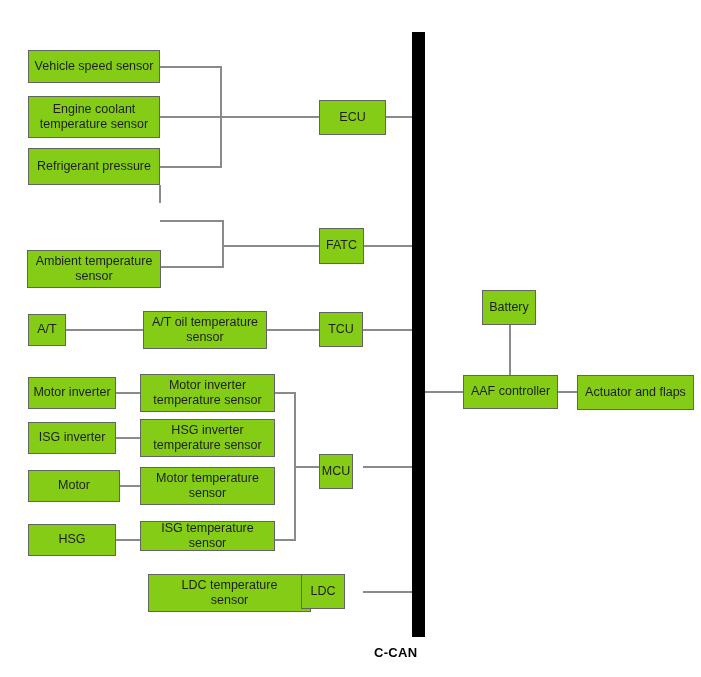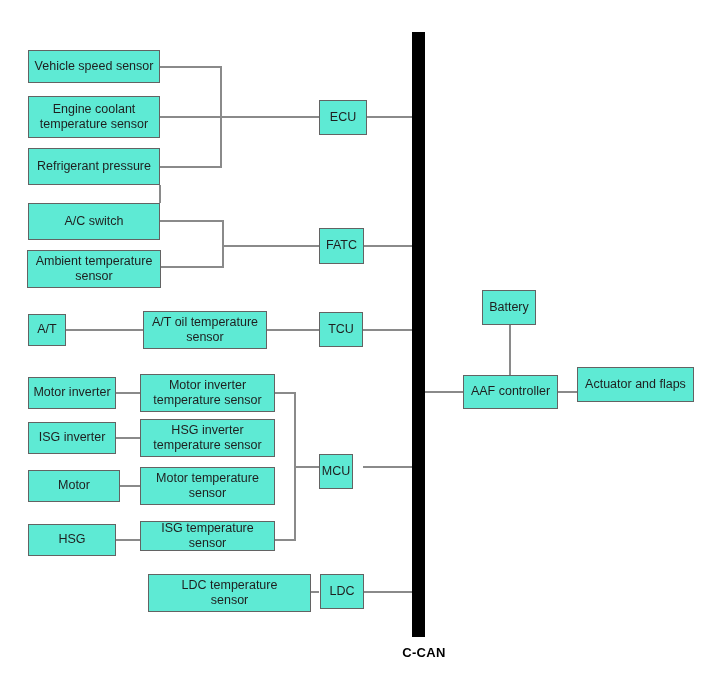--- a/index.html
+++ b/index.html
@@ -18,38 +18,38 @@
   }
   .wires {
     position: absolute;
     left: 0;
     top: 0;
   }
   .box {
     position: absolute;
     box-sizing: border-box;
     border: 1px solid #636363;
-    background: #5eead4;
+    background: #84cc16;
     display: flex;
     align-items: center;
     justify-content: center;
     text-align: center;
     font-size: 12.5px;
     line-height: 15.5px;
   }
   .box .lbl {
     white-space: pre-line;
     padding: 0 2px;
   }
   .bus-label {
     position: absolute;
     left: 374px;
     top: 645px;
     width: 100px;
-    text-align: center;
+    text-align: left;
     font-weight: bold;
     font-size: 13px;
     letter-spacing: 0.3px;
     color: #000000;
   }
 </style>
 </head>
 <body>
 
 <div class="stage">
@@ -84,23 +84,20 @@
     <span class="lbl">Vehicle speed sensor</span>
   </div>
   <div class="box" style="left:28px;top:96px;width:132px;height:42px">
     <span class="lbl">Engine coolant
 temperature sensor</span>
   </div>
   <div class="box" style="left:28px;top:148px;width:132px;height:37px">
     <span class="lbl">Refrigerant pressure</span>
   </div>
 
-  <div class="box" style="left:28px;top:203px;width:132px;height:37px">
-    <span class="lbl">A/C switch</span>
-  </div>
   <div class="box" style="left:27px;top:250px;width:134px;height:38px">
     <span class="lbl">Ambient temperature
 sensor</span>
   </div>
 
   <div class="box" style="left:28px;top:314px;width:38px;height:32px">
     <span class="lbl">A/T</span>
   </div>
   <div class="box" style="left:143px;top:311px;width:124px;height:38px">
     <span class="lbl">A/T oil temperature
@@ -134,41 +131,41 @@
   <div class="box" style="left:140px;top:521px;width:135px;height:30px">
     <span class="lbl">ISG temperature
 sensor</span>
   </div>
 
   <div class="box" style="left:148px;top:574px;width:163px;height:38px">
     <span class="lbl">LDC temperature
 sensor</span>
   </div>
 
-  <div class="box" style="left:319px;top:100px;width:48px;height:35px">
+  <div class="box" style="left:319px;top:100px;width:67px;height:35px">
     <span class="lbl">ECU</span>
   </div>
   <div class="box" style="left:319px;top:228px;width:45px;height:36px">
     <span class="lbl">FATC</span>
   </div>
   <div class="box" style="left:319px;top:312px;width:44px;height:35px">
     <span class="lbl">TCU</span>
   </div>
   <div class="box" style="left:319px;top:454px;width:34px;height:35px">
     <span class="lbl">MCU</span>
   </div>
-  <div class="box" style="left:320px;top:574px;width:44px;height:35px">
+  <div class="box" style="left:301px;top:574px;width:44px;height:35px">
     <span class="lbl">LDC</span>
   </div>
 
   <div class="box" style="left:482px;top:290px;width:54px;height:35px">
     <span class="lbl">Battery</span>
   </div>
   <div class="box" style="left:463px;top:375px;width:95px;height:34px">
     <span class="lbl">AAF controller</span>
   </div>
-  <div class="box" style="left:577px;top:367px;width:117px;height:35px">
+  <div class="box" style="left:577px;top:375px;width:117px;height:35px">
     <span class="lbl">Actuator and flaps</span>
   </div>
 
   <div class="bus-label">C-CAN</div>
 
 </div>
 
 </body></html>

